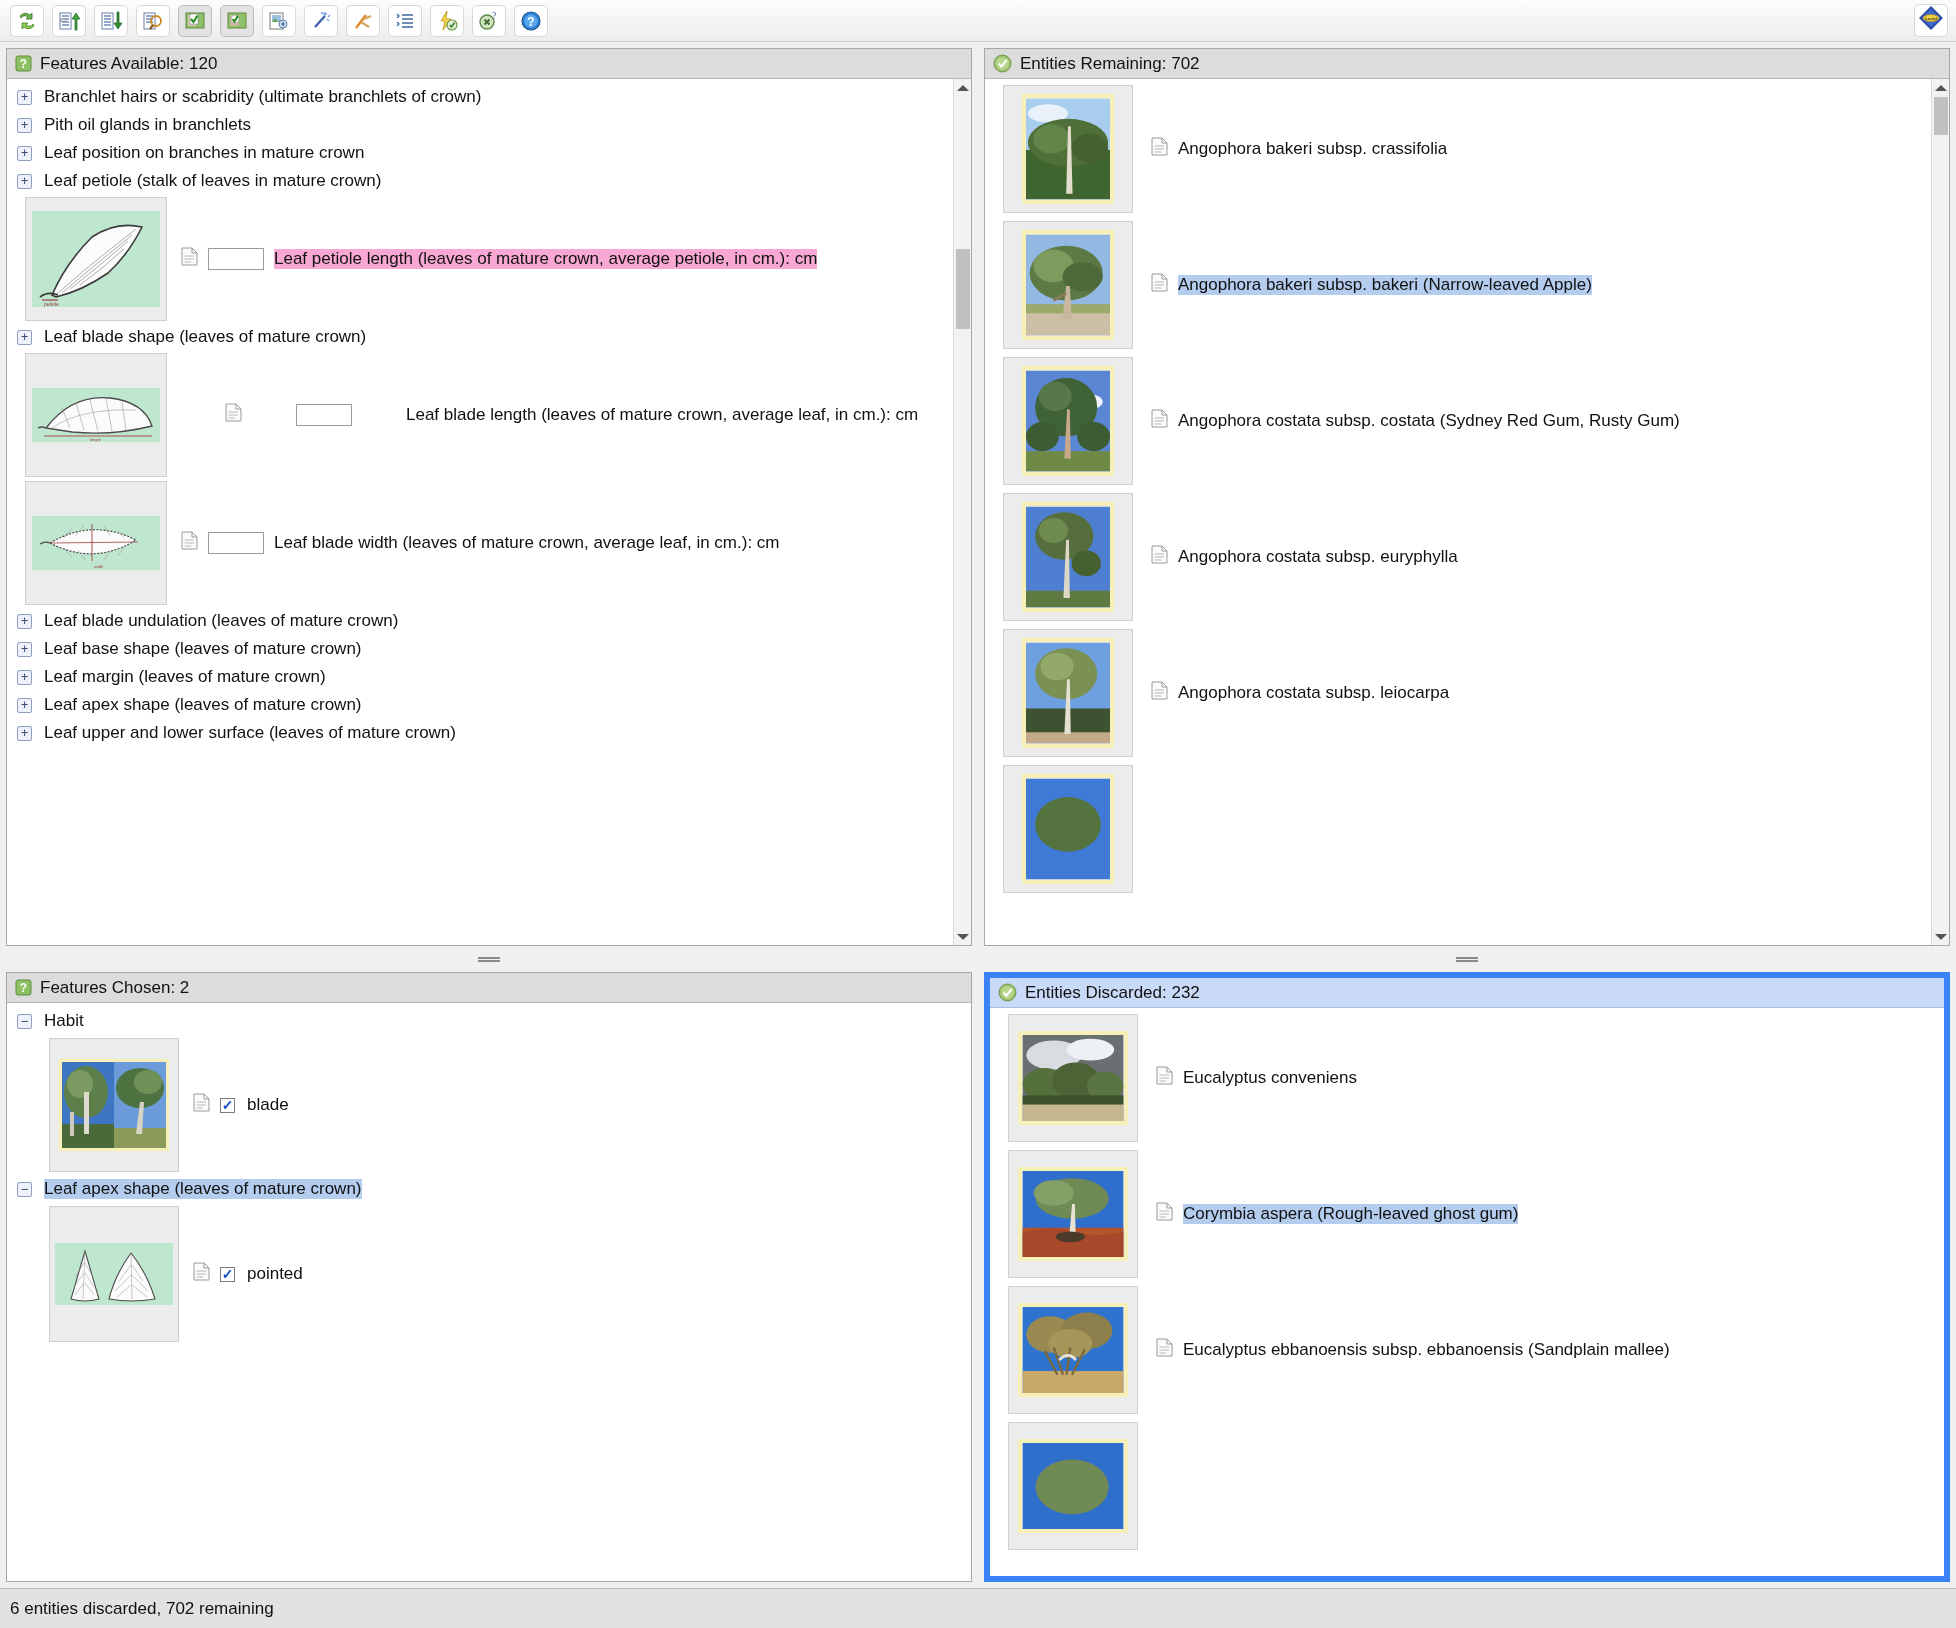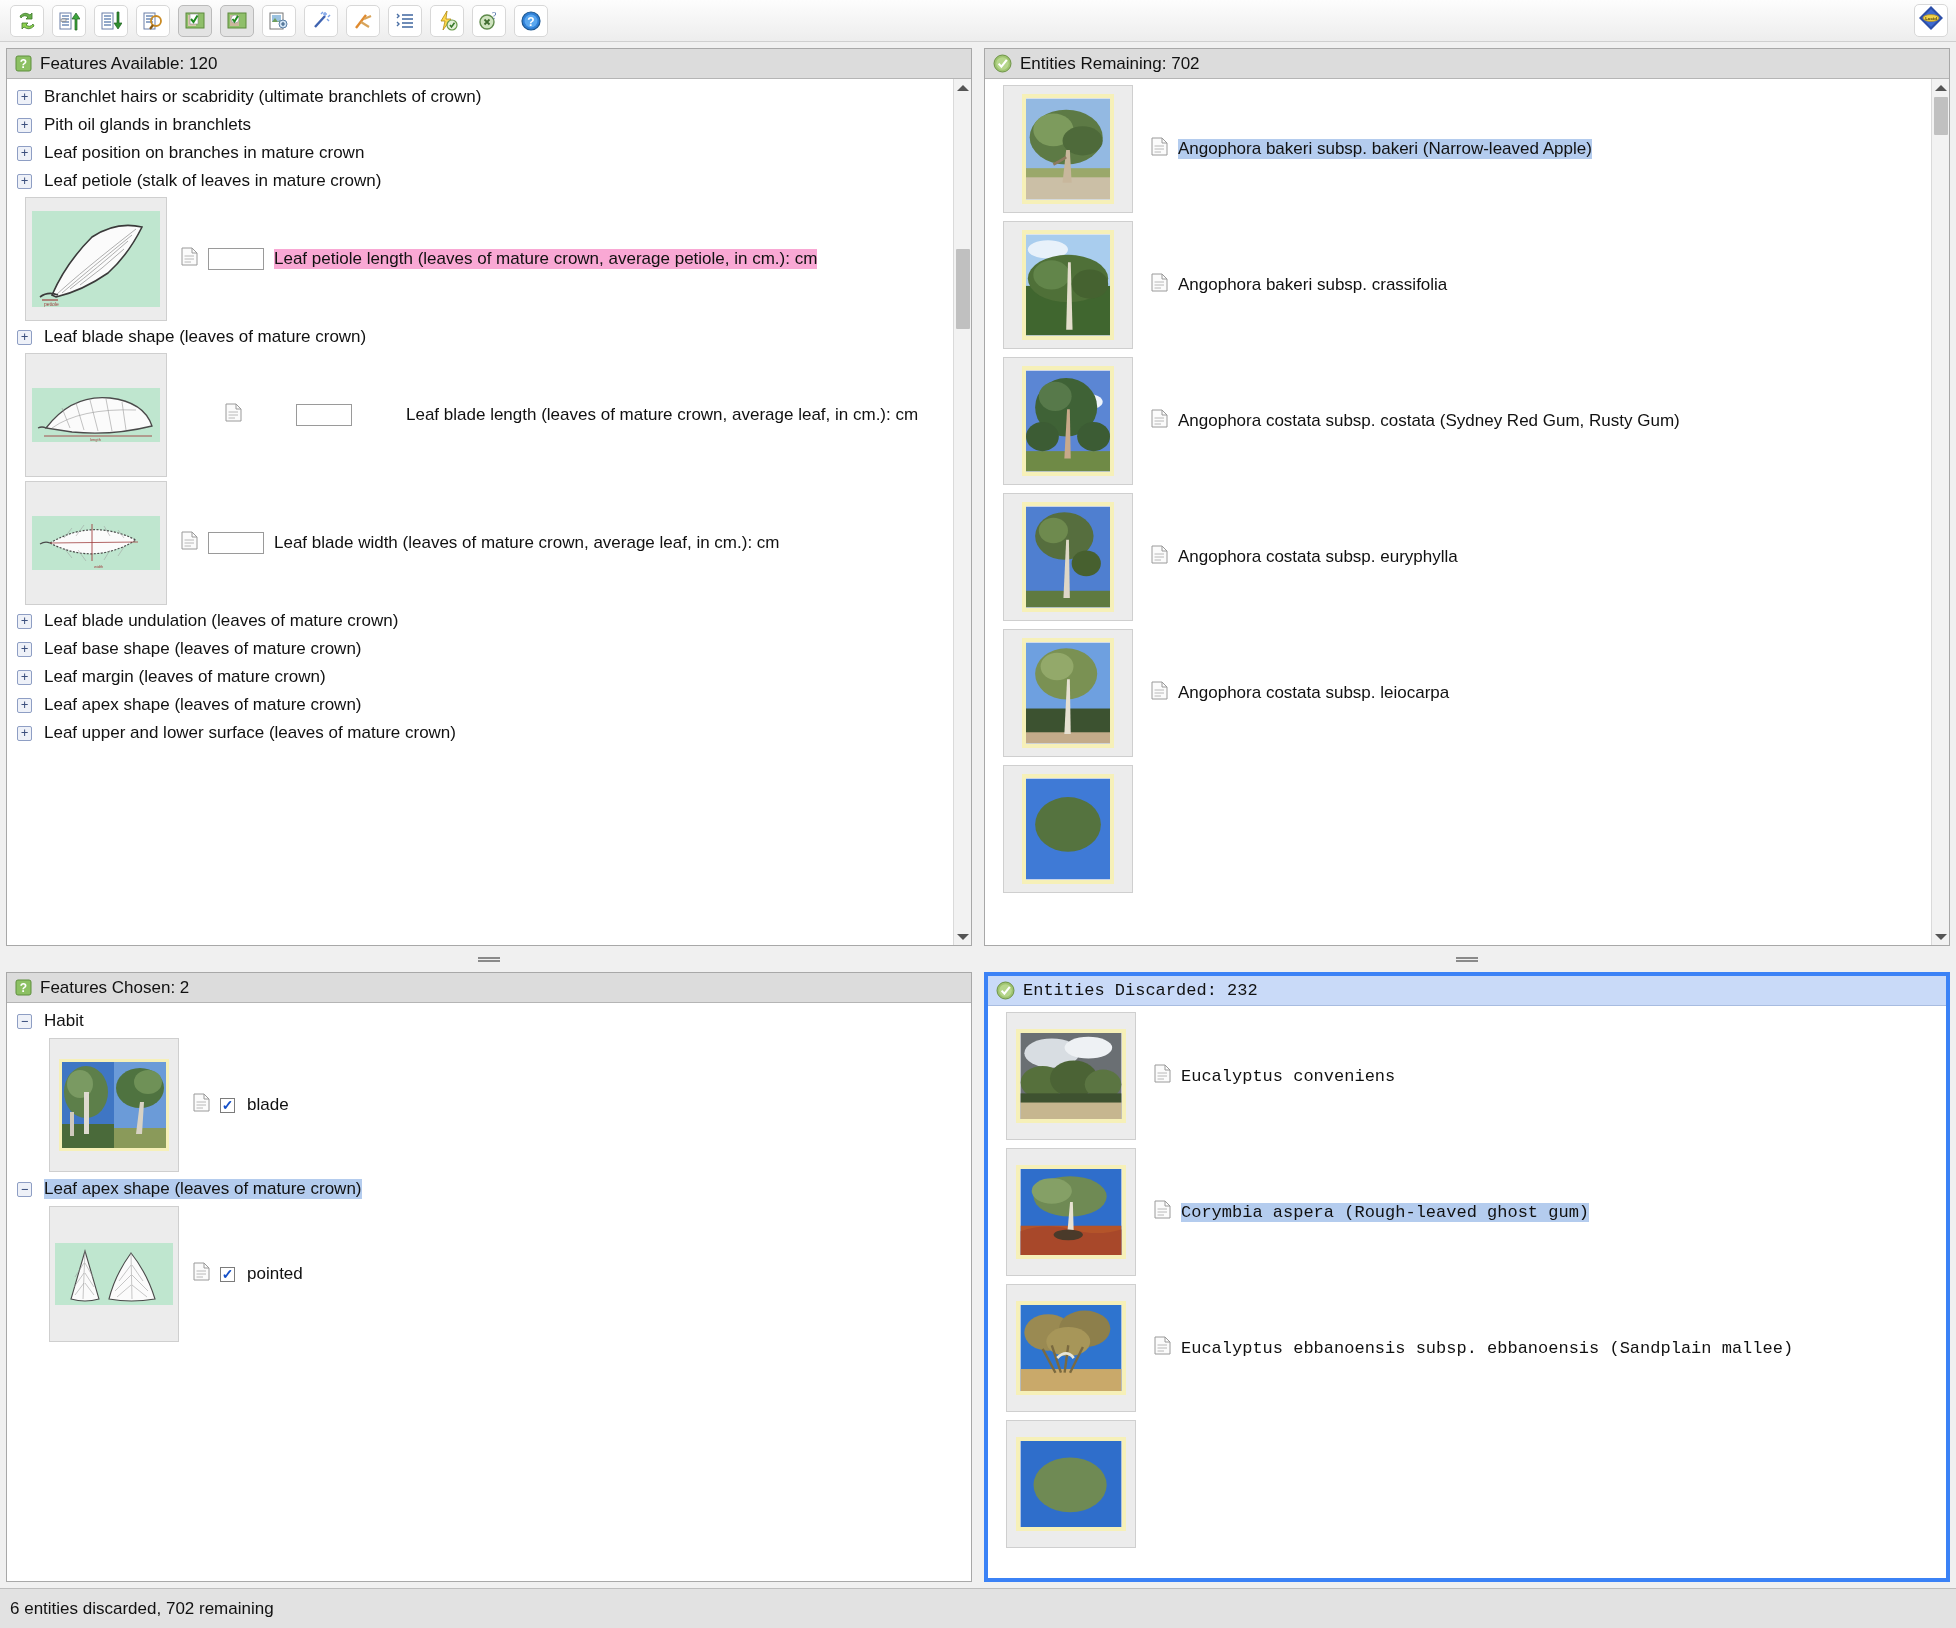--- a/index.html
+++ b/index.html
@@ -59,21 +59,21 @@
 
   .panel {
     flex: 1;
     margin: 6px;
     border: 1px solid #a8a8a8;
     background: #ffffff;
     display: flex; flex-direction: column;
     min-height: 0;
     position: relative;
   }
-  .panel.focused { border: 4px solid #3b82f6; font-family: Liberation Mono, monospace; }
+  .panel.focused { border: 6px solid #3b82f6; }
   .panel-header {
     height: 30px;
     background: #dcdcdc;
     border-bottom: 1px solid #b5b5b5;
     display: flex; align-items: center;
     padding-left: 8px;
     font-size: 17px;
     flex: 0 0 30px;
   }
   .panel-header.blue { background:#c9daf8; border-bottom:1px solid #a8bce0;}
@@ -668,20 +668,46 @@
           </svg>
         </span>
         <span>Entities Remaining: 702</span>
       </div>
       <div class="panel-body">
         <div class="panel-content">
 
           <div class="entity-row" style="height:132px;">
             <div class="ent-thumb" style="width:130px;height:128px;">
               <svg class="ent-photo" width="92" height="110" viewBox="0 0 92 110">
+                <rect width="92" height="110" fill="#a9cdee"></rect>
+                <ellipse cx="24" cy="16" rx="22" ry="10" fill="#e8f1fa"></ellipse>
+                <rect y="56" width="92" height="54" fill="#40662f"></rect>
+                <ellipse cx="46" cy="48" rx="44" ry="26" fill="#4f7038"></ellipse>
+                <ellipse cx="28" cy="44" rx="20" ry="16" fill="#62854a"></ellipse>
+                <path d="M46 30 L44 104 L51 104 L49 30 Z" fill="#e3ddcc"></path>
+                <ellipse cx="70" cy="54" rx="20" ry="16" fill="#456230"></ellipse>
+              </svg>
+            </div>
+            <span class="doc-icon" style="margin-left:18px;">
+              <svg width="17" height="19" viewBox="0 0 17 19">
+                <path d="M1 1 H11 L16 6 V18 H1 Z" fill="#fbfbfb" stroke="#9a9a9a"></path>
+                <path d="M11 1 V6 H16" fill="none" stroke="#9a9a9a"></path>
+                <g stroke="#b8b8b8" stroke-width="1">
+                  <line x1="3.5" y1="9" x2="13" y2="9"></line>
+                    <line x1="3.5" y1="12" x2="13" y2="12"></line>
+                    <line x1="3.5" y1="15" x2="10" y2="15"></line>
+                </g>
+              </svg>
+            </span>
+            <span class="ent-name">Angophora bakeri subsp. crassifolia</span>
+          </div>
+
+          <div class="entity-row" style="height:132px;">
+            <div class="ent-thumb" style="width:130px;height:128px;">
+              <svg class="ent-photo" width="92" height="110" viewBox="0 0 92 110">
                 <rect width="92" height="110" fill="#93b9e2"></rect>
                 <rect y="82" width="92" height="28" fill="#cbbfa6"></rect>
                 <rect y="76" width="92" height="10" fill="#9aa86a"></rect>
                 <ellipse cx="44" cy="42" rx="40" ry="30" fill="#5d7a45"></ellipse>
                 <ellipse cx="30" cy="34" rx="22" ry="18" fill="#7d9b5d"></ellipse>
                 <ellipse cx="62" cy="46" rx="22" ry="16" fill="#4e6a3a"></ellipse>
                 <path d="M44 56 L40 92 L50 92 L48 56 Z" fill="#c8b79c"></path>
                 <path d="M30 72 Q38 68 44 64" stroke="#8d7a5e" stroke-width="3" fill="none"></path>
               </svg>
             </div>
@@ -690,46 +716,20 @@
                 <path d="M1 1 H11 L16 6 V18 H1 Z" fill="#fbfbfb" stroke="#9a9a9a"></path>
                 <path d="M11 1 V6 H16" fill="none" stroke="#9a9a9a"></path>
                 <g stroke="#b8b8b8" stroke-width="1">
                   <line x1="3.5" y1="9" x2="13" y2="9"></line>
                     <line x1="3.5" y1="12" x2="13" y2="12"></line>
                     <line x1="3.5" y1="15" x2="10" y2="15"></line>
                 </g>
               </svg>
             </span>
             <span class="ent-name sel">Angophora bakeri subsp. bakeri (Narrow-leaved Apple)</span>
-          </div>
-
-          <div class="entity-row" style="height:132px;">
-            <div class="ent-thumb" style="width:130px;height:128px;">
-              <svg class="ent-photo" width="92" height="110" viewBox="0 0 92 110">
-                <rect width="92" height="110" fill="#a9cdee"></rect>
-                <ellipse cx="24" cy="16" rx="22" ry="10" fill="#e8f1fa"></ellipse>
-                <rect y="56" width="92" height="54" fill="#40662f"></rect>
-                <ellipse cx="46" cy="48" rx="44" ry="26" fill="#4f7038"></ellipse>
-                <ellipse cx="28" cy="44" rx="20" ry="16" fill="#62854a"></ellipse>
-                <path d="M46 30 L44 104 L51 104 L49 30 Z" fill="#e3ddcc"></path>
-                <ellipse cx="70" cy="54" rx="20" ry="16" fill="#456230"></ellipse>
-              </svg>
-            </div>
-            <span class="doc-icon" style="margin-left:18px;">
-              <svg width="17" height="19" viewBox="0 0 17 19">
-                <path d="M1 1 H11 L16 6 V18 H1 Z" fill="#fbfbfb" stroke="#9a9a9a"></path>
-                <path d="M11 1 V6 H16" fill="none" stroke="#9a9a9a"></path>
-                <g stroke="#b8b8b8" stroke-width="1">
-                  <line x1="3.5" y1="9" x2="13" y2="9"></line>
-                    <line x1="3.5" y1="12" x2="13" y2="12"></line>
-                    <line x1="3.5" y1="15" x2="10" y2="15"></line>
-                </g>
-              </svg>
-            </span>
-            <span class="ent-name">Angophora bakeri subsp. crassifolia</span>
           </div>
 
           <div class="entity-row" style="height:132px;">
             <div class="ent-thumb" style="width:130px;height:128px;">
               <svg class="ent-photo" width="92" height="110" viewBox="0 0 92 110">
                 <rect width="92" height="110" fill="#5b86d4"></rect>
                 <ellipse cx="66" cy="34" rx="18" ry="9" fill="#eef4fb"></ellipse>
                 <rect y="88" width="92" height="22" fill="#6f8a46"></rect>
                 <ellipse cx="44" cy="40" rx="34" ry="32" fill="#3f6236"></ellipse>
                 <ellipse cx="32" cy="28" rx="18" ry="16" fill="#57794a"></ellipse>

